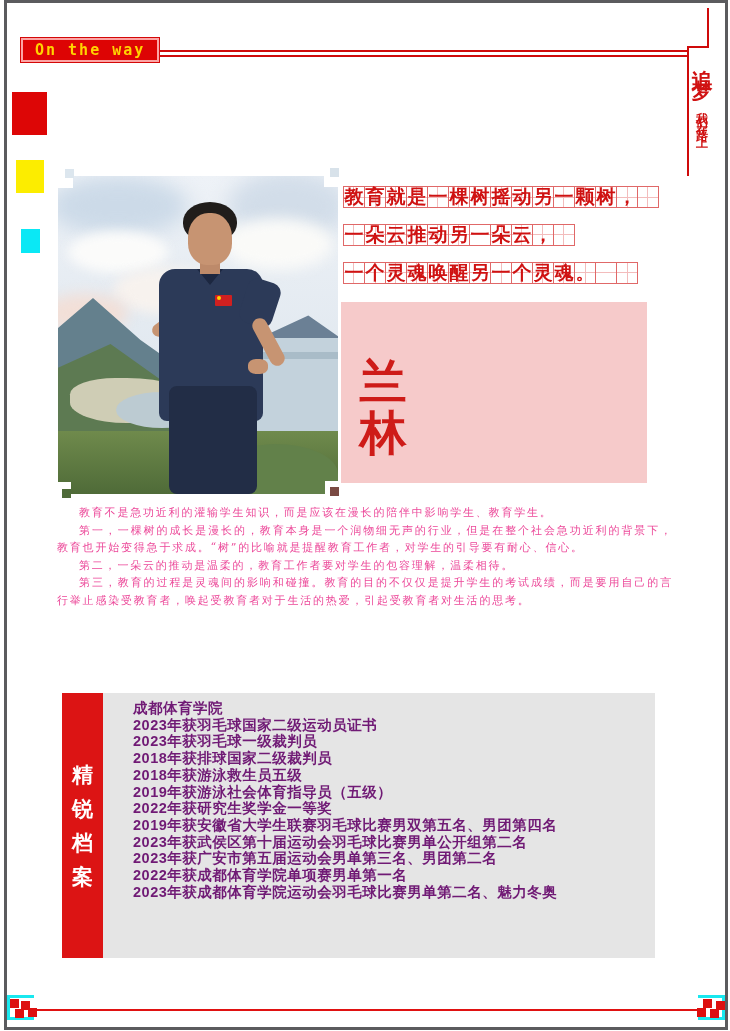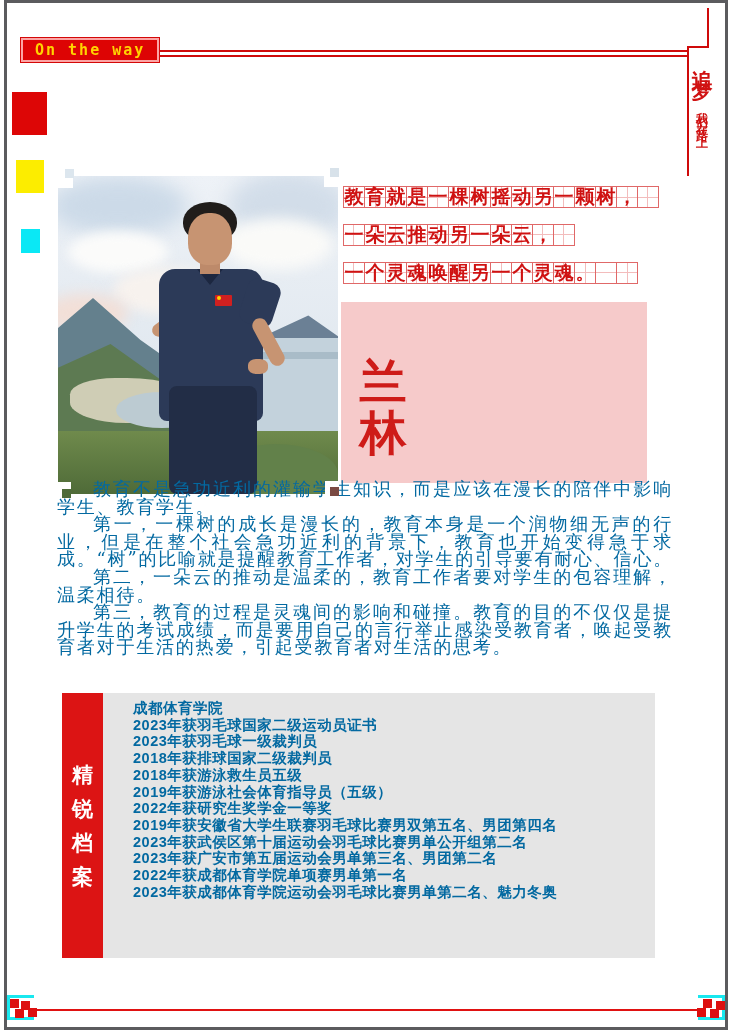--- a/index.html
+++ b/index.html
@@ -89,32 +89,32 @@
               linear-gradient(to right, transparent calc(50% - .5px), #f3bcbc calc(50% - .5px), #f3bcbc calc(50% + .5px), transparent calc(50% + .5px)),
               linear-gradient(to bottom, transparent calc(50% - .5px), #f3bcbc calc(50% - .5px), #f3bcbc calc(50% + .5px), transparent calc(50% + .5px)); }
 
   
   .pink-block { position:absolute; left:341px; top:302px; width:306px; height:181px; background:#f6caca; }
   .name { position:absolute; left:13px; top:54px; width:58px; text-align:center;
           color:#ce1b18; font-size:47px; line-height:51px; font-weight:bold; font-family:"DejaVu Serif", serif; }
   .name span { display:block; }
 
   
-  .essay { position:absolute; left:57px; top:480px; width:616px; color:#0369a1;
-           font-family:"DejaVu Serif", serif; font-size:18px; line-height:17.6px; letter-spacing:1.8px;
+  .essay { position:absolute; left:57px; top:504px; width:616px; color:#ec4899;
+           font-family:"DejaVu Serif", serif; font-size:11px; line-height:17.6px; letter-spacing:1.8px;
            text-align:justify; }
   .essay p { text-indent:2em; }
 
   
   .archive-bar { position:absolute; left:62px; top:693px; width:41px; height:265px; background:#dc1414;
                  display:flex; flex-direction:column; align-items:center; justify-content:center; gap:13px; }
   .archive-bar span { color:#fff; font-size:21px; font-weight:bold; line-height:21px; font-family:"DejaVu Serif", serif; }
   .archive-panel { position:absolute; left:103px; top:693px; width:552px; height:265px; background:#e5e5e5;
                    padding:7px 0 0 30px; }
-  .archive-panel .item { color:#0369a1; font-size:14.5px; font-weight:bold; line-height:16.7px; letter-spacing:.5px; }
+  .archive-panel .item { color:#701a75; font-size:14.5px; font-weight:bold; line-height:16.7px; letter-spacing:.5px; }
 
   
   .bracket { position:absolute; width:27px; height:25px; border:3px solid #19e8ef; }
   .br-left  { left:7px;   top:995px; border-right:none; }
   .br-right { left:698px; top:995px; border-left:none; }
   .checker { position:absolute; width:9px; height:9px; background:#dd1010; z-index:2; }
   .c1 { left:10px; top:999px; }  .c2 { left:21px; top:1001px; }
   .c3 { left:15px; top:1009px; } .c4 { left:28px; top:1008px; }
   .c5 { left:703px; top:999px; } .c6 { left:716px; top:1001px; }
   .c7 { left:710px; top:1009px; } .c8 { left:697px; top:1008px; }

